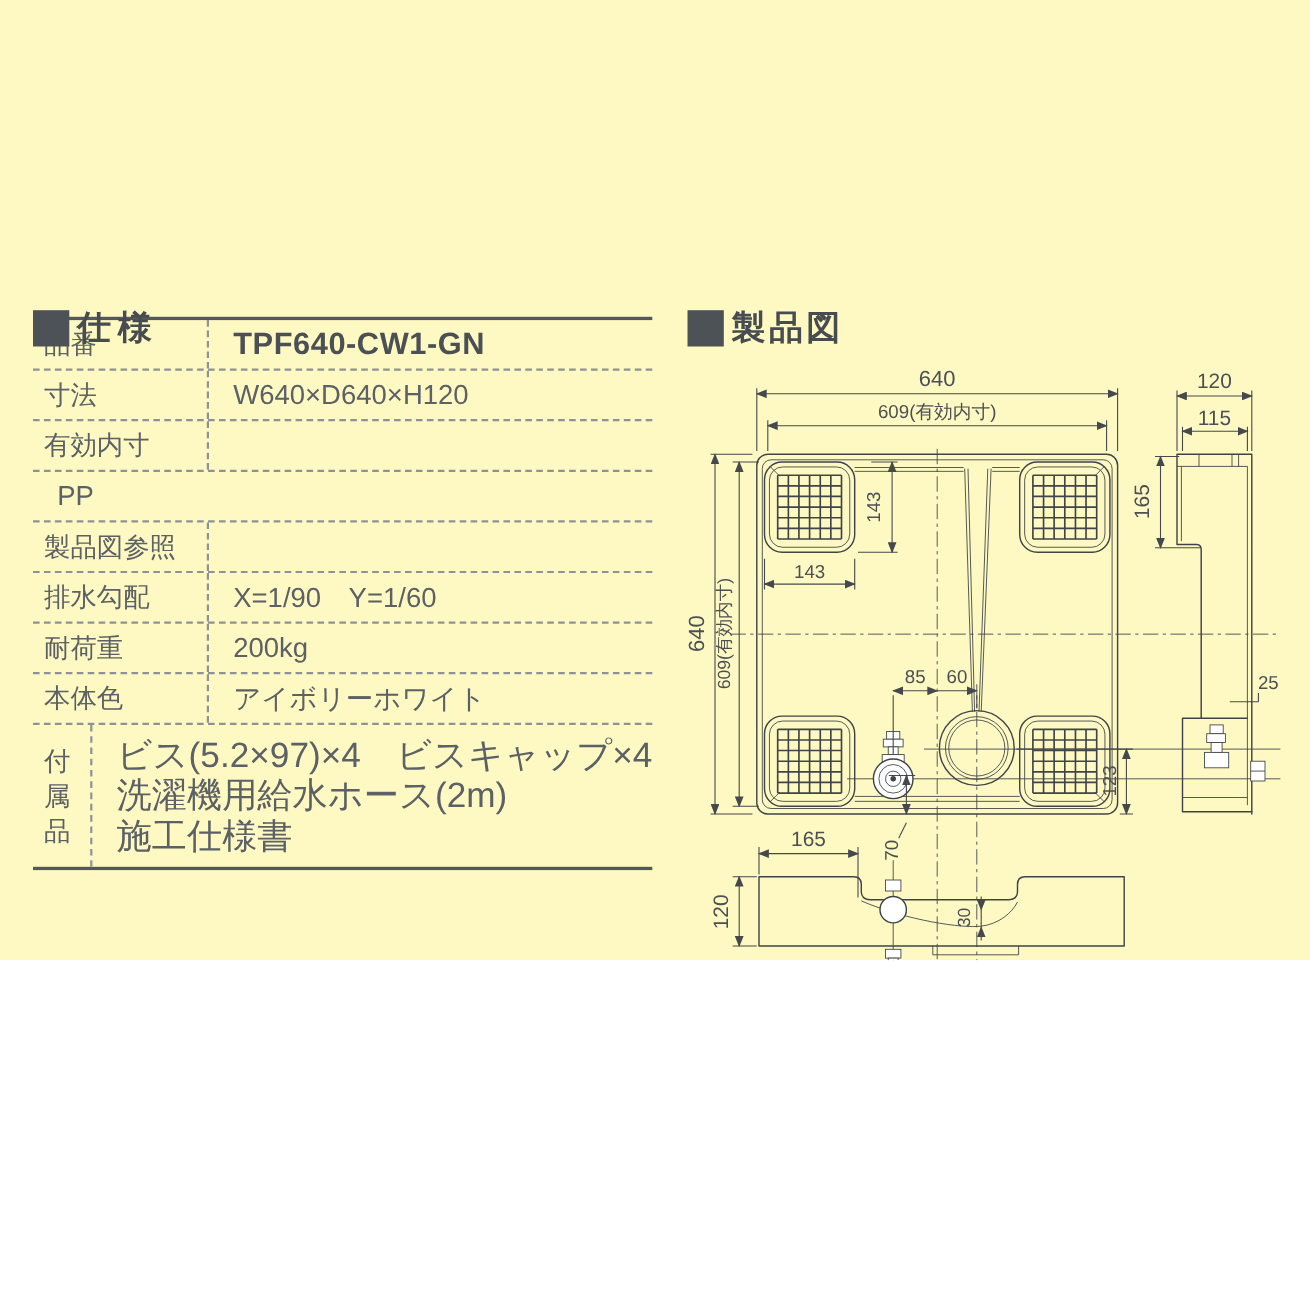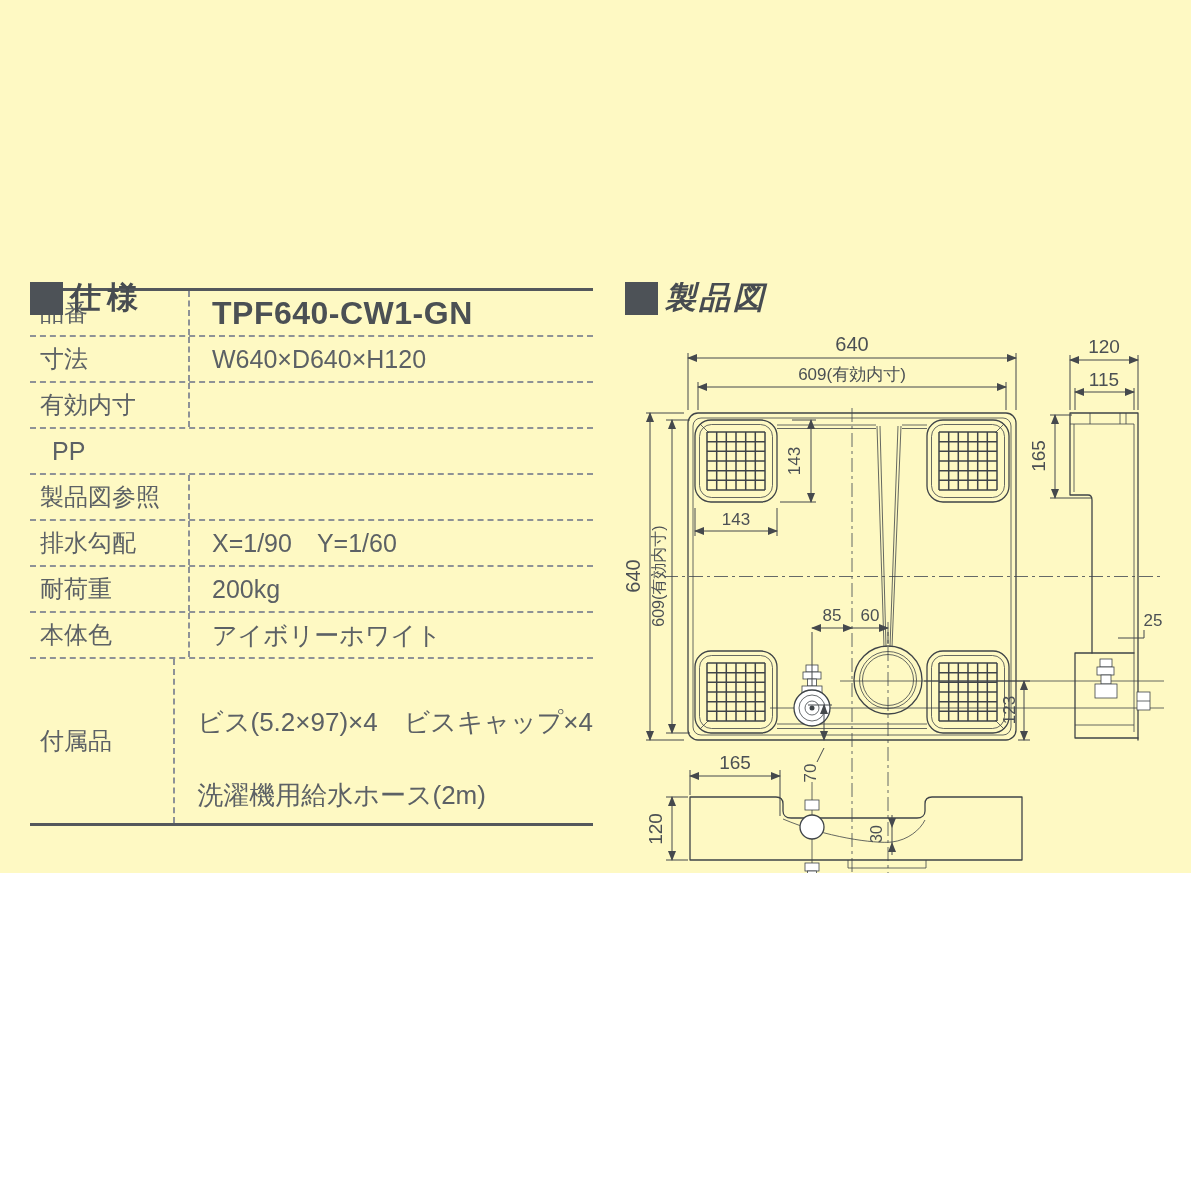--- a/index.html
+++ b/index.html
@@ -12,25 +12,25 @@
   
   .spec{position:absolute;left:30px;top:277px;width:563px;}
   .spec-table{margin-top:11px;border-top:3px solid #54585c;border-bottom:3px solid #54585c;}
   .srow{display:flex;align-items:stretch;border-bottom:2px dashed #8e9296;}
   .srow:last-child{border-bottom:none;}
   .scell-l{width:148px;padding-left:10px;border-right:2px dashed #8e9296;
            display:flex;align-items:center;font-size:24px;color:#5c6165;}
   .scell-v{flex:1;padding-left:22px;display:flex;align-items:center;font-size:25px;color:#5c6165;}
   .srow.std{min-height:44px;}
   .srow.tall .scell-v{display:block;padding-top:9px;padding-bottom:9px;}
-  .val-em{font-weight:700;font-size:32px;color:#4b5054;letter-spacing:0.5px;}
-  .acc-line{line-height:37px;font-size:26px;color:#5c6165;white-space:nowrap;margin-top:36px;}
+  .val-em{font-weight:700;font-size:28px;color:#4b5054;letter-spacing:0.5px;}
+  .acc-line{line-height:37px;font-size:32px;color:#5c6165;white-space:nowrap;}
   
   .diagram-title{left:625px;top:277px;}
-  .diagram-title .tx{letter-spacing:3px;font-style:italic;}
+  .diagram-title .tx{letter-spacing:3px;}
   svg{position:absolute;left:620px;top:320px;}
   svg text{fill:#4b5054;font-family:"Liberation Sans","DejaVu Sans",sans-serif;}
   .geo{stroke:#3f4448;fill:none;stroke-width:1.3;stroke-linejoin:round;stroke-linecap:round;}
   .geo-thin{stroke:#3f4448;fill:none;stroke-width:0.8;}
   .grid{stroke:#3f4448;fill:none;stroke-width:1.5;}
   .dim{stroke:#45494d;fill:none;stroke-width:1;}
   .cl{stroke:#54585c;fill:none;stroke-width:0.9;stroke-dasharray:14 4 3 4;}
   .wh{fill:#ffffff;}
 </style>
 </head>
@@ -73,20 +73,21 @@
       </div>
       <div class="srow std">
         <div class="scell-l">本体色</div>
         <div class="scell-v">アイボリーホワイト</div>
       </div>
       <div class="srow tall">
         <div class="scell-l">付属品</div>
         <div class="scell-v">
           <div class="acc-line">ビス(5.2×97)×4　ビスキャップ×4</div>
           <div class="acc-line">洗濯機用給水ホース(2m)</div>
+          <div class="acc-line">施工仕様書</div>
         </div>
       </div>
     </div>
   </div>
 
   <div class="sec-title diagram-title">
     <div class="sq"></div>
     <div class="tx">製品図</div>
   </div>
 

